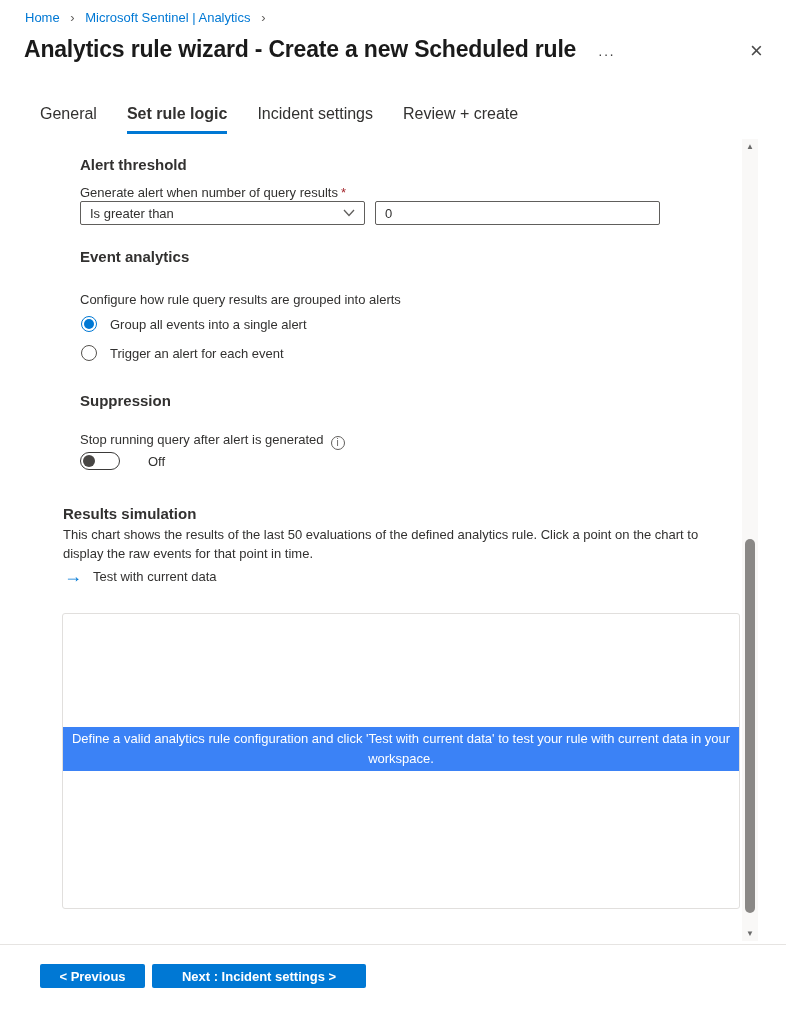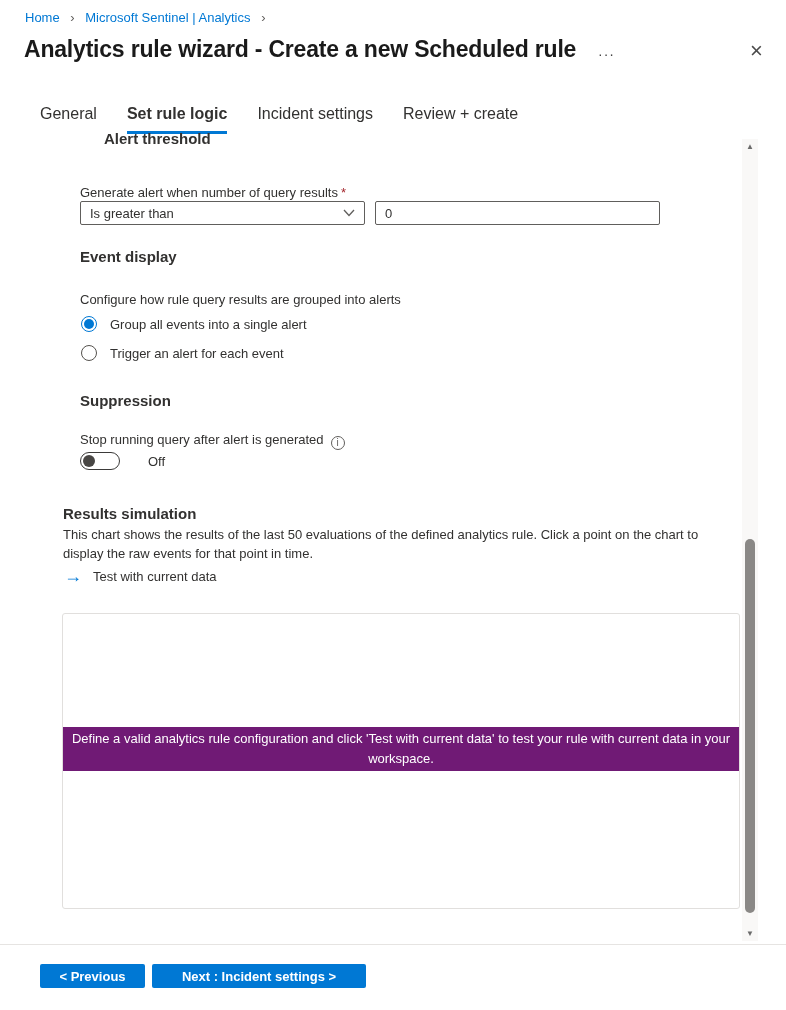--- a/index.html
+++ b/index.html
@@ -34,21 +34,21 @@
   .radio.checked{border-color:#0078d4;}
   .radio.checked::after{content:"";position:absolute;inset:2px;border-radius:50%;background:#0078d4;}
   .info-icon{display:inline-flex;align-items:center;justify-content:center;width:14px;height:14px;box-sizing:border-box;border:1px solid #605e5c;border-radius:50%;font-size:10px;color:#605e5c;margin-left:7px;vertical-align:-2px;cursor:pointer;}
   .toggle-row{position:absolute;top:452px;left:80px;display:flex;align-items:center;gap:28px;}
   .toggle{width:40px;height:18px;box-sizing:border-box;border:1px solid #3b3a39;border-radius:10px;background:#fff;position:relative;cursor:pointer;}
   .toggle .knob{position:absolute;top:2px;left:2px;width:12px;height:12px;border-radius:50%;background:#484644;}
   
   .test-link{position:absolute;top:567px;left:64px;display:flex;align-items:center;gap:11px;cursor:pointer;}
   .arrow-glyph{color:#0078d4;font-size:18px;line-height:1;}
   .chart-box{position:absolute;top:613px;left:62px;width:678px;height:296px;box-sizing:border-box;border:1px solid #e1dfdd;border-radius:3px;background:#fff;}
-  .chart-banner{position:absolute;top:113px;left:0;right:0;min-height:44px;box-sizing:border-box;background:#701a75;color:#ffffff;font-size:13px;line-height:20px;display:flex;align-items:center;justify-content:center;text-align:center;padding:2px 3px;}
+  .chart-banner{position:absolute;top:113px;left:0;right:0;min-height:44px;box-sizing:border-box;background:#3b82f6;color:#ffffff;font-size:13px;line-height:20px;display:flex;align-items:center;justify-content:center;text-align:center;padding:2px 3px;}
   
   .vscroll{position:absolute;top:139px;left:742px;width:16px;height:802px;background:#f9f8f7;}
   .vscroll .arr{position:absolute;left:0;width:16px;text-align:center;font-size:8px;color:#6b6b6b;cursor:pointer;}
   .vscroll .arr.up{top:3px;}
   .vscroll .arr.down{bottom:3px;}
   .vscroll .thumb{position:absolute;top:400px;left:3px;width:10px;height:374px;border-radius:6px;background:#8a8886;cursor:pointer;}
   
   .footer-divider{position:absolute;top:944px;left:0;width:786px;height:1px;background:#e6e4e2;}
   .btn{position:absolute;top:964px;height:24px;border:none;border-radius:2px;background:#0078d4;color:#fff;font-family:"Liberation Sans",sans-serif;font-size:13px;font-weight:700;cursor:pointer;}
   .btn.prev{left:40px;width:105px;}
@@ -68,35 +68,35 @@
 <button class="more-btn">···</button>
 <button class="close-btn">×</button>
 
 <div class="tabs">
   <div class="tab">General</div>
   <div class="tab active">Set rule logic</div>
   <div class="tab">Incident settings</div>
   <div class="tab">Review + create</div>
 </div>
 
-<h2 class="h-section" style="top:130px;left:80px;margin-left:24px;">Alert threshold</h2>
+<h2 class="h-section" style="top:156px;left:80px;">Alert threshold</h2>
 <div class="body-text" style="top:185px;left:80px;">
   <span>Generate alert when number of query results</span><span class="required">*</span>
 </div>
 <div class="select-box">
   <span class="sel-label">Is greater than</span>
   <span style="display:flex;">
     <svg width="12" height="8" viewBox="0 0 12 8">
         <polyline points="1,1 6,6.5 11,1" fill="none" stroke="#605e5c" stroke-width="1.3"></polyline>
       </svg>
   </span>
 </div>
 <input class="num-input" type="text" value="0" style="">
 
-<h2 class="h-section" style="top:248px;left:80px;">Event display</h2>
+<h2 class="h-section" style="top:248px;left:80px;">Event analytics</h2>
 <div class="body-text" style="top:292px;left:80px;">Configure how rule query results are grouped into alerts</div>
 <label class="radio-row" style="top:316px;align-items:center;">
   <span class="radio checked"></span>
   <span>Group all events into a single alert</span>
 </label>
 <label class="radio-row" style="top:345px;">
   <span class="radio"></span>
   <span>Trigger an alert for each event</span>
 </label>
 

